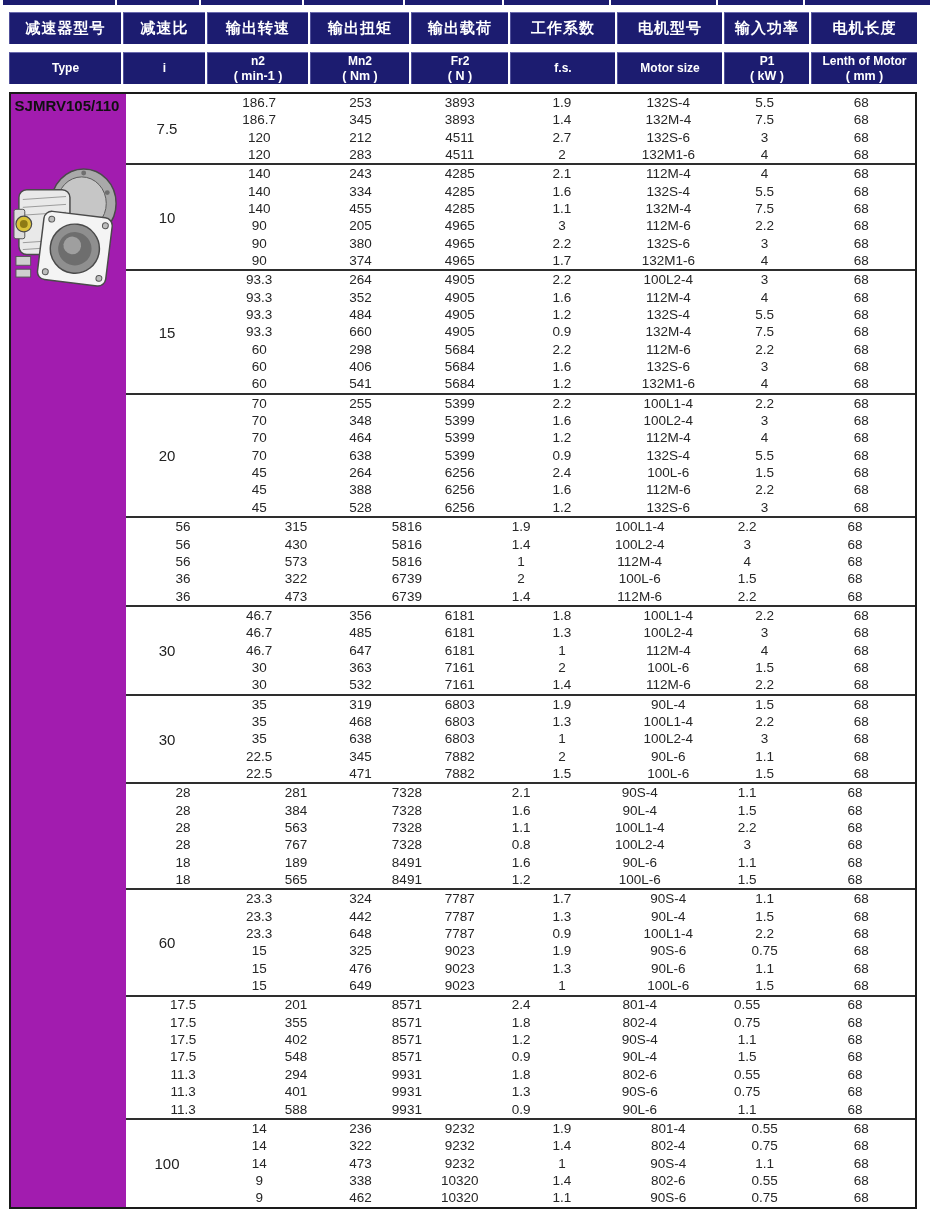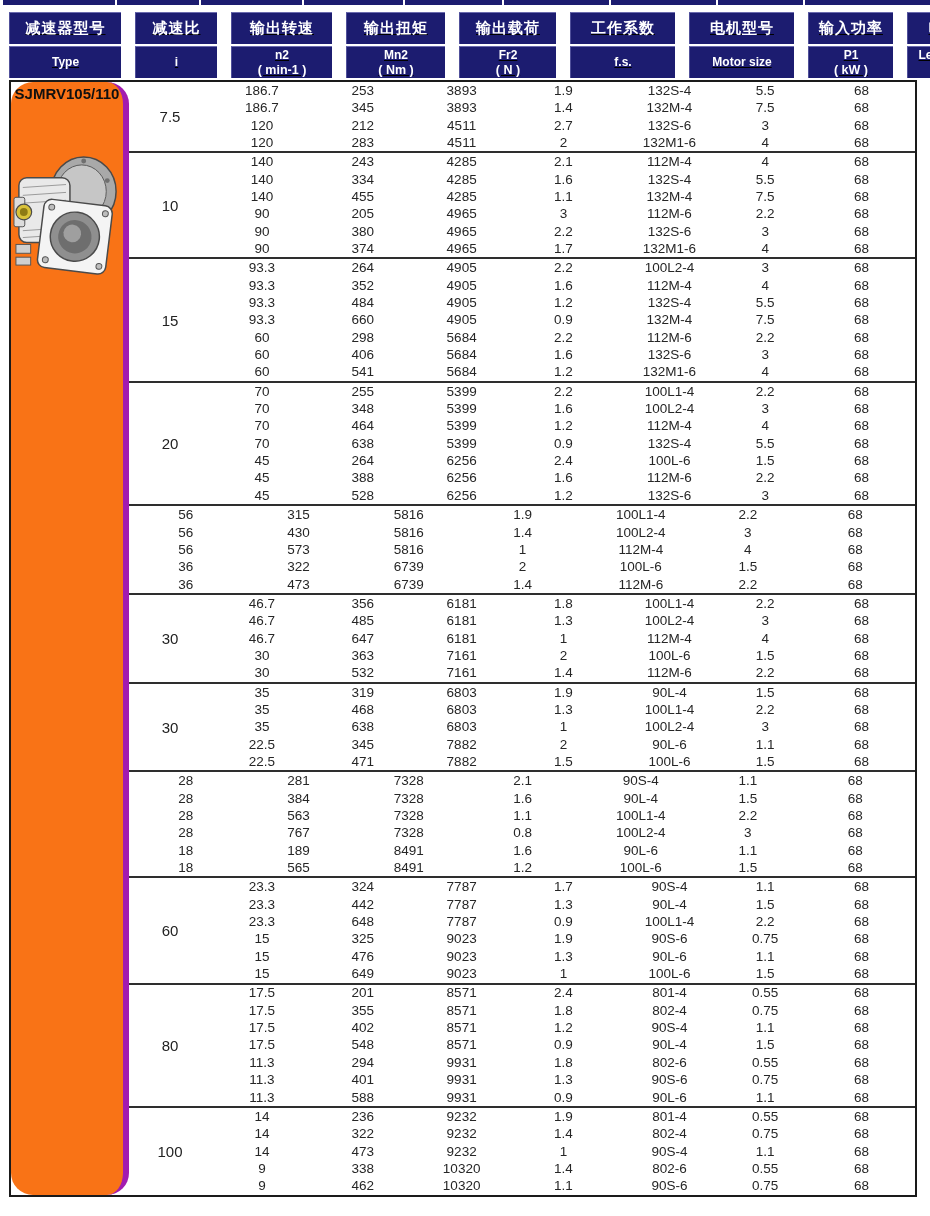--- a/index.html
+++ b/index.html
@@ -12,38 +12,38 @@
   .topbar{
     position:absolute;left:3px;top:0;width:927px;height:5px;
     display:grid;grid-template-columns:112px 82px 101px 99px 97px 105px 105px 85px 125px;gap:2px;
   }
   .topbar div{background:#1c1c70;}
 
   .table{position:absolute;left:9px;top:12px;width:908px;}
 
   .hrow{
     display:grid;grid-template-columns:112px 82px 101px 99px 97px 105px 105px 85px 106px;
-    gap:14px;margin-bottom:2px;text-decoration:underline;
+    gap:2px;margin-bottom:8px;
   }
   .hcell{
     background:#1c1c70;color:#ffffff;font-weight:bold;height:32px;
     display:flex;flex-direction:column;align-items:center;justify-content:center;
     text-align:center;box-sizing:border-box;
     border-top:1px solid #6a6aae;border-left:1px solid #50509a;
   }
   .hcell .cn{font-size:15px;letter-spacing:1px;}
   .hcell .en{font-size:12px;line-height:15px;}
   .hcell .sub{font-size:12.5px;line-height:14px;}
 
   .bodywrap{
     display:flex;border:2px solid #1a1a1a;background:#ffffff;
   }
   .typecol{
-    width:112px;background:#f97316;border-right:6px solid #a21caf;
-    box-sizing:content-box;flex:none;border-radius:22px;
+    width:112px;background:#a21caf;border-right:3px solid #a21caf;
+    box-sizing:content-box;flex:none;
   }
   .model{
     font-weight:bold;font-size:15px;color:#101010;text-align:center;
     padding-top:3px;white-space:nowrap;
   }
   .drawing{display:block;margin:38px auto 0;}
 
   .groups{flex:1;display:flex;flex-direction:column;}
   .group{display:flex;border-top:2px solid #2e2e2e;}
   .group:first-child{border-top:none;}
@@ -674,21 +674,20 @@
               <div class="cell">649</div>
               <div class="cell">9023</div>
               <div class="cell">1</div>
               <div class="cell">100L-6</div>
               <div class="cell">1.5</div>
               <div class="cell">68</div>
             </div>
           </div>
         </div>
         <div class="group">
-          <div class="icell">80</div>
           <div class="grows">
             <div class="row">
               <div class="cell">17.5</div>
               <div class="cell">201</div>
               <div class="cell">8571</div>
               <div class="cell">2.4</div>
               <div class="cell">801-4</div>
               <div class="cell">0.55</div>
               <div class="cell">68</div>
             </div>

